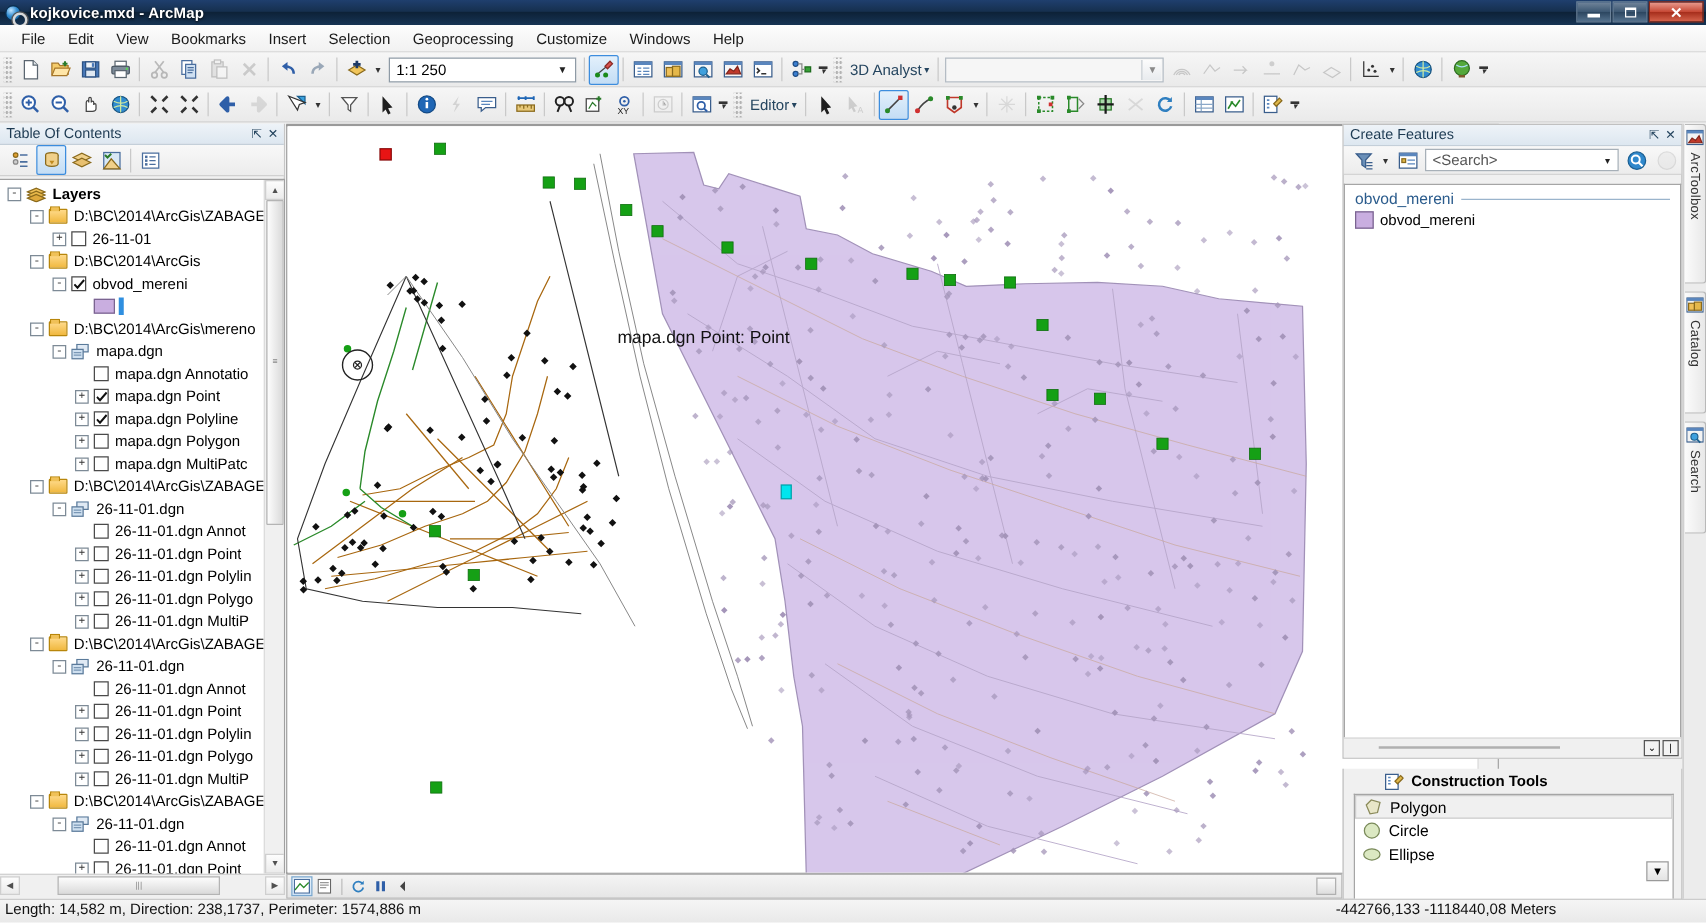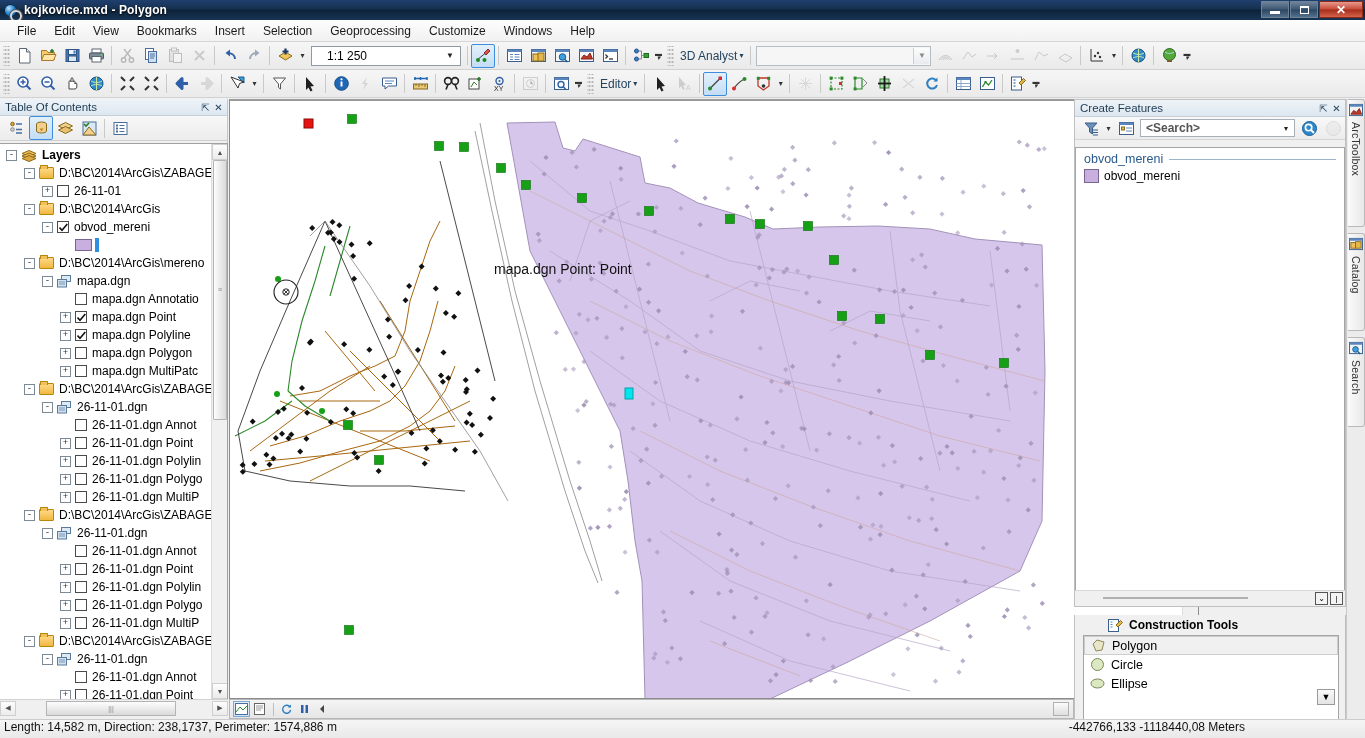--- a/index.html
+++ b/index.html
@@ -75,21 +75,21 @@
     width:24px;height:24px; display:flex;align-items:center;justify-content:center;
     flex:none; border:1px solid transparent; border-radius:2px; position:relative;
   }
   .tbtn.active{ border-color:#3c8dde; background:linear-gradient(to bottom,#e3f0fb,#c3ddf5); }
   .tsep{ width:1px;height:19px;background:#c9c9c9;margin:0 3px;flex:none;}
   .tcaret{ width:11px;height:24px;display:flex;align-items:center;justify-content:center;flex:none;font-size:8px;color:#333;}
   .scale-combo{
     width:150px;height:20px;border:1px solid #8e9aa5;background:#fff;
     display:flex;align-items:center;padding:0 2px 0 5px;font-size:12px;margin:0 3px;flex:none;
   }
-  .scale-combo .val{flex:1;margin-left:10px;}
+  .scale-combo .val{flex:1;}
   .combo-arrow{
     width:16px;height:18px;display:flex;align-items:center;justify-content:center;
     font-size:8px;color:#222;
   }
   .empty-combo{
     width:175px;height:20px;border:1px solid #b4bcc4;background:#f6f6f6;
     display:flex;align-items:center;justify-content:flex-end;margin:0 2px;flex:none;
   }
   .empty-combo .combo-arrow{
     border-left:1px solid #c7ced4;background:linear-gradient(to bottom,#fcfcfc,#e8ebee);
@@ -215,21 +215,21 @@
     background:#f0f0f0;border:1px solid #c0c0c0;
   }
   .cf-toolbar{
     height:23px;display:flex;align-items:center;padding-left:4px;
     background:linear-gradient(to bottom,#f8f8f8,#ececec);border-bottom:1px solid #d4d4d4;
   }
   .cf-search{
     flex:1;height:18px;border:1px solid #a7b0b8;background:#fff;
     display:flex;align-items:center;padding-left:5px;margin:0 2px;font-size:12px;color:#555;
   }
-  .cf-search .ph{flex:1;font-weight:bold;}
+  .cf-search .ph{flex:1;}
   .cf-list{
     position:absolute;left:0;top:47px;right:0;bottom:16px;background:#fff;
     border:1px solid #a5a5a5;border-bottom:none;overflow:hidden;
   }
   .cf-group{display:flex;align-items:center;padding:4px 8px 2px 8px;}
   .cf-group .gname{font-size:12.5px;color:#2a5b8c;white-space:nowrap;}
   .cf-group .gline{flex:1;height:1px;background:#9ab4cc;margin-left:6px;}
   .cf-item{display:flex;align-items:center;padding:1px 8px;font-size:12px;}
   .cf-item .sw{width:15px;height:14px;background:#c9aee0;border:1px solid #7a6490;margin-right:5px;flex:none;}
   .cf-hscroll{
@@ -283,21 +283,21 @@
 </style>
 </head>
 <body>
 
 <div id="app">
 
   <div class="titlebar">
     <div class="tb-icon">
         <div class="globe"></div>
       </div>
-    <div class="tb-title">kojkovice.mxd - Polygon</div>
+    <div class="tb-title">kojkovice.mxd - ArcMap</div>
     <div class="win-btns">
       <div class="win-btn">
           <span class="glyph-min"></span>
         </div>
       <div class="win-btn">
           <span class="glyph-max"></span>
         </div>
       <div class="win-btn close">
           <span class="glyph-close">✕</span>
         </div>

